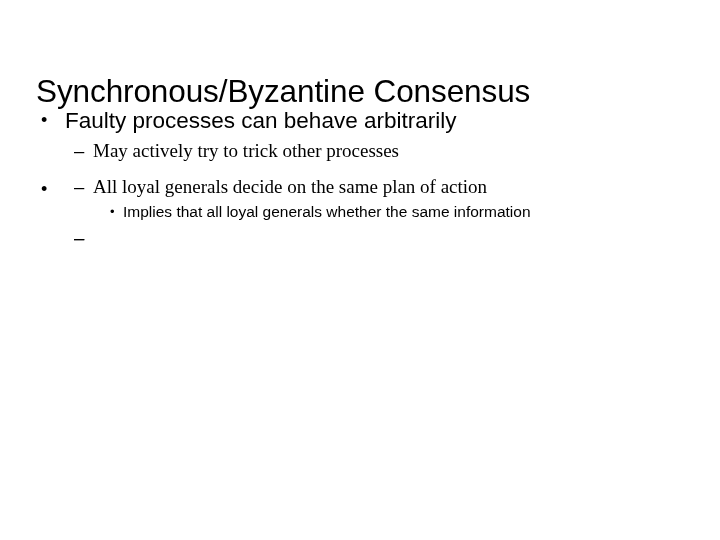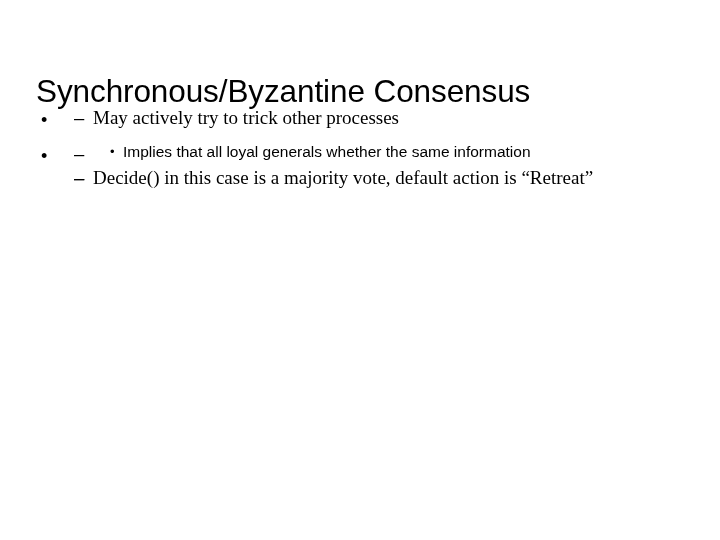--- a/index.html
+++ b/index.html
@@ -125,43 +125,44 @@
 <body>
 
 <div class="slide">
 
   <div class="slide-title">Synchronous/Byzantine Consensus</div>
 
   <div class="slide-body">
 
     <div class="bullet lvl1">
       <span class="marker">•</span>
+      <span class="btext">Faulty processes can behave arbitrarily</span>
     </div>
 
     <div class="bullet lvl2 gap-tight">
       <span class="marker">–</span>
       <span class="btext">May actively try to trick other processes</span>
     </div>
 
     <div class="bullet lvl1 gap-before-lvl1">
       <span class="marker">•</span>
     </div>
 
     <div class="bullet lvl2 gap-before-lvl1">
       <span class="marker">–</span>
+      <span class="btext">All loyal generals decide on the same plan of action</span>
     </div>
 
     <div class="bullet lvl3">
       <span class="marker">•</span>
       <span class="btext">Implies that all loyal generals whether the same information</span>
     </div>
 
     <div class="bullet lvl2">
       <span class="marker">–</span>
     </div>
 
     <div class="bullet lvl2">
       <span class="marker">–</span>
-      <span class="btext">Decide() in this case is a majority vote, default action is “Retreat”</span>
     </div>
 
   </div>
 </div>
 
 </body></html>

